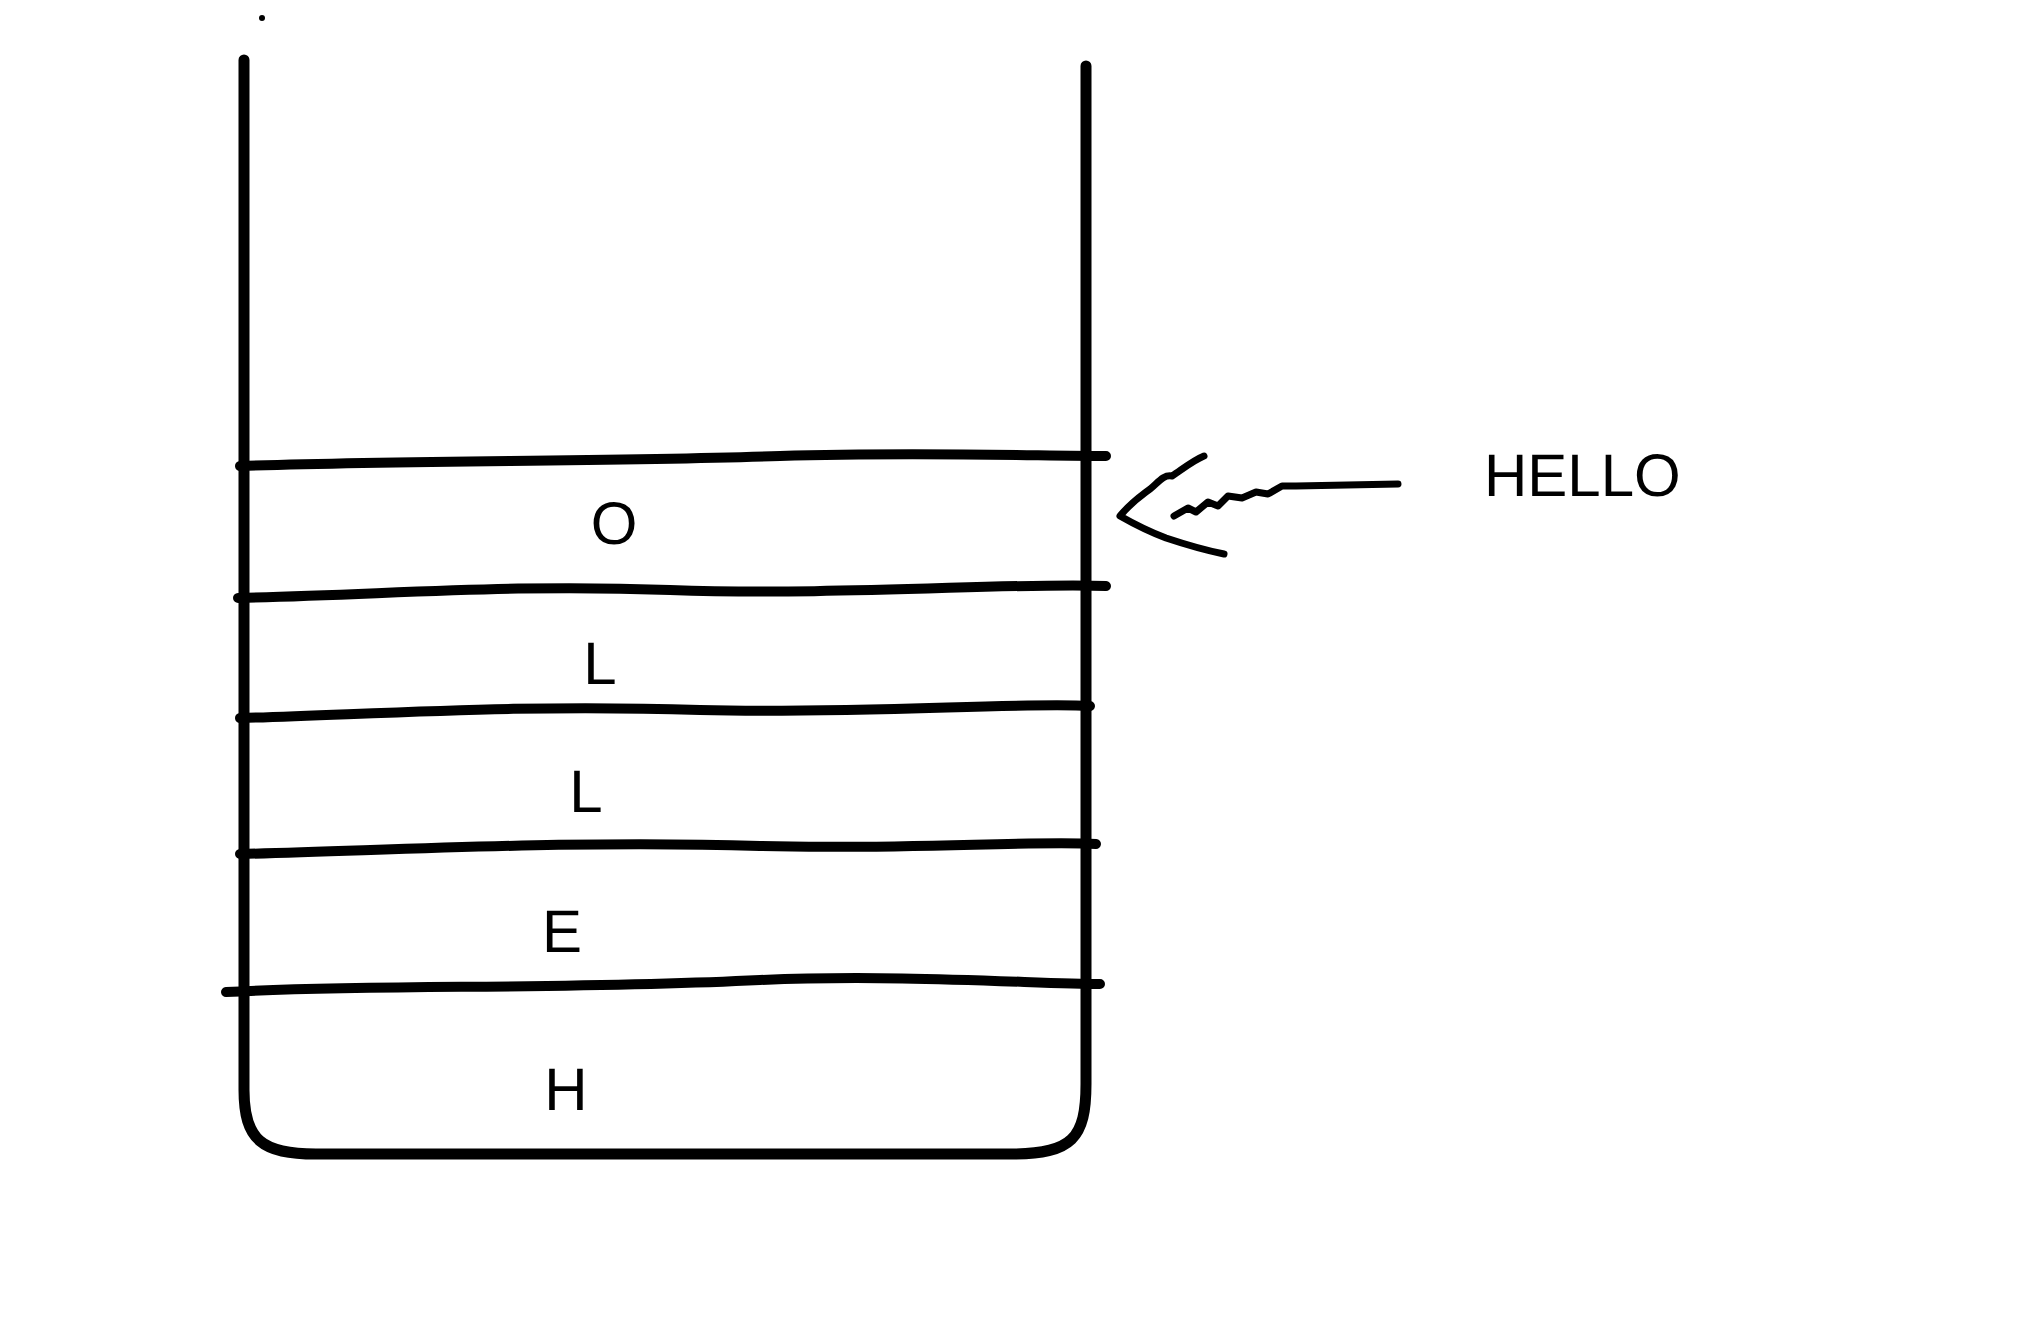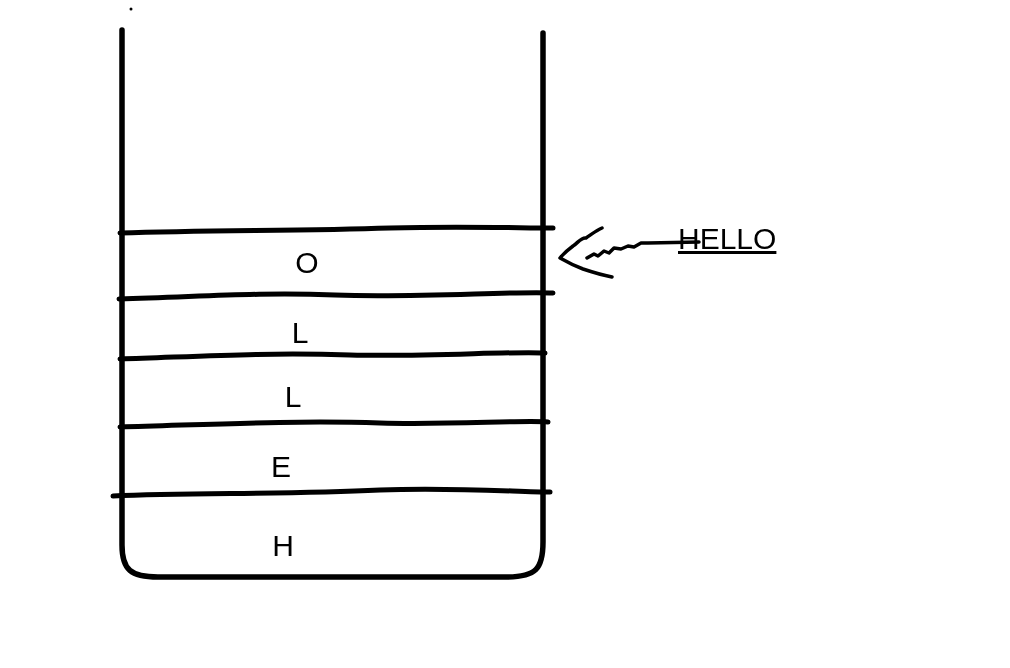--- a/index.html
+++ b/index.html
@@ -63,15 +63,15 @@
 
     <circle cx="131" cy="9" r="1.5" fill="#000000"></circle>
   </svg>
 
   <div class="cell-label" style="left:307px; top:263px;">O</div>
   <div class="cell-label" style="left:300px; top:333px;">L</div>
   <div class="cell-label" style="left:293px; top:397px;">L</div>
   <div class="cell-label" style="left:281px; top:467px;">E</div>
   <div class="cell-label" style="left:283px; top:546px;">H</div>
 
-  <div class="annotation-label" style="left:678px; top:239px;text-decoration:underline;">HELLO</div>
+  <div class="annotation-label" style="left:742px; top:239px;">HELLO</div>
 
 </div>
 
 </body></html>

